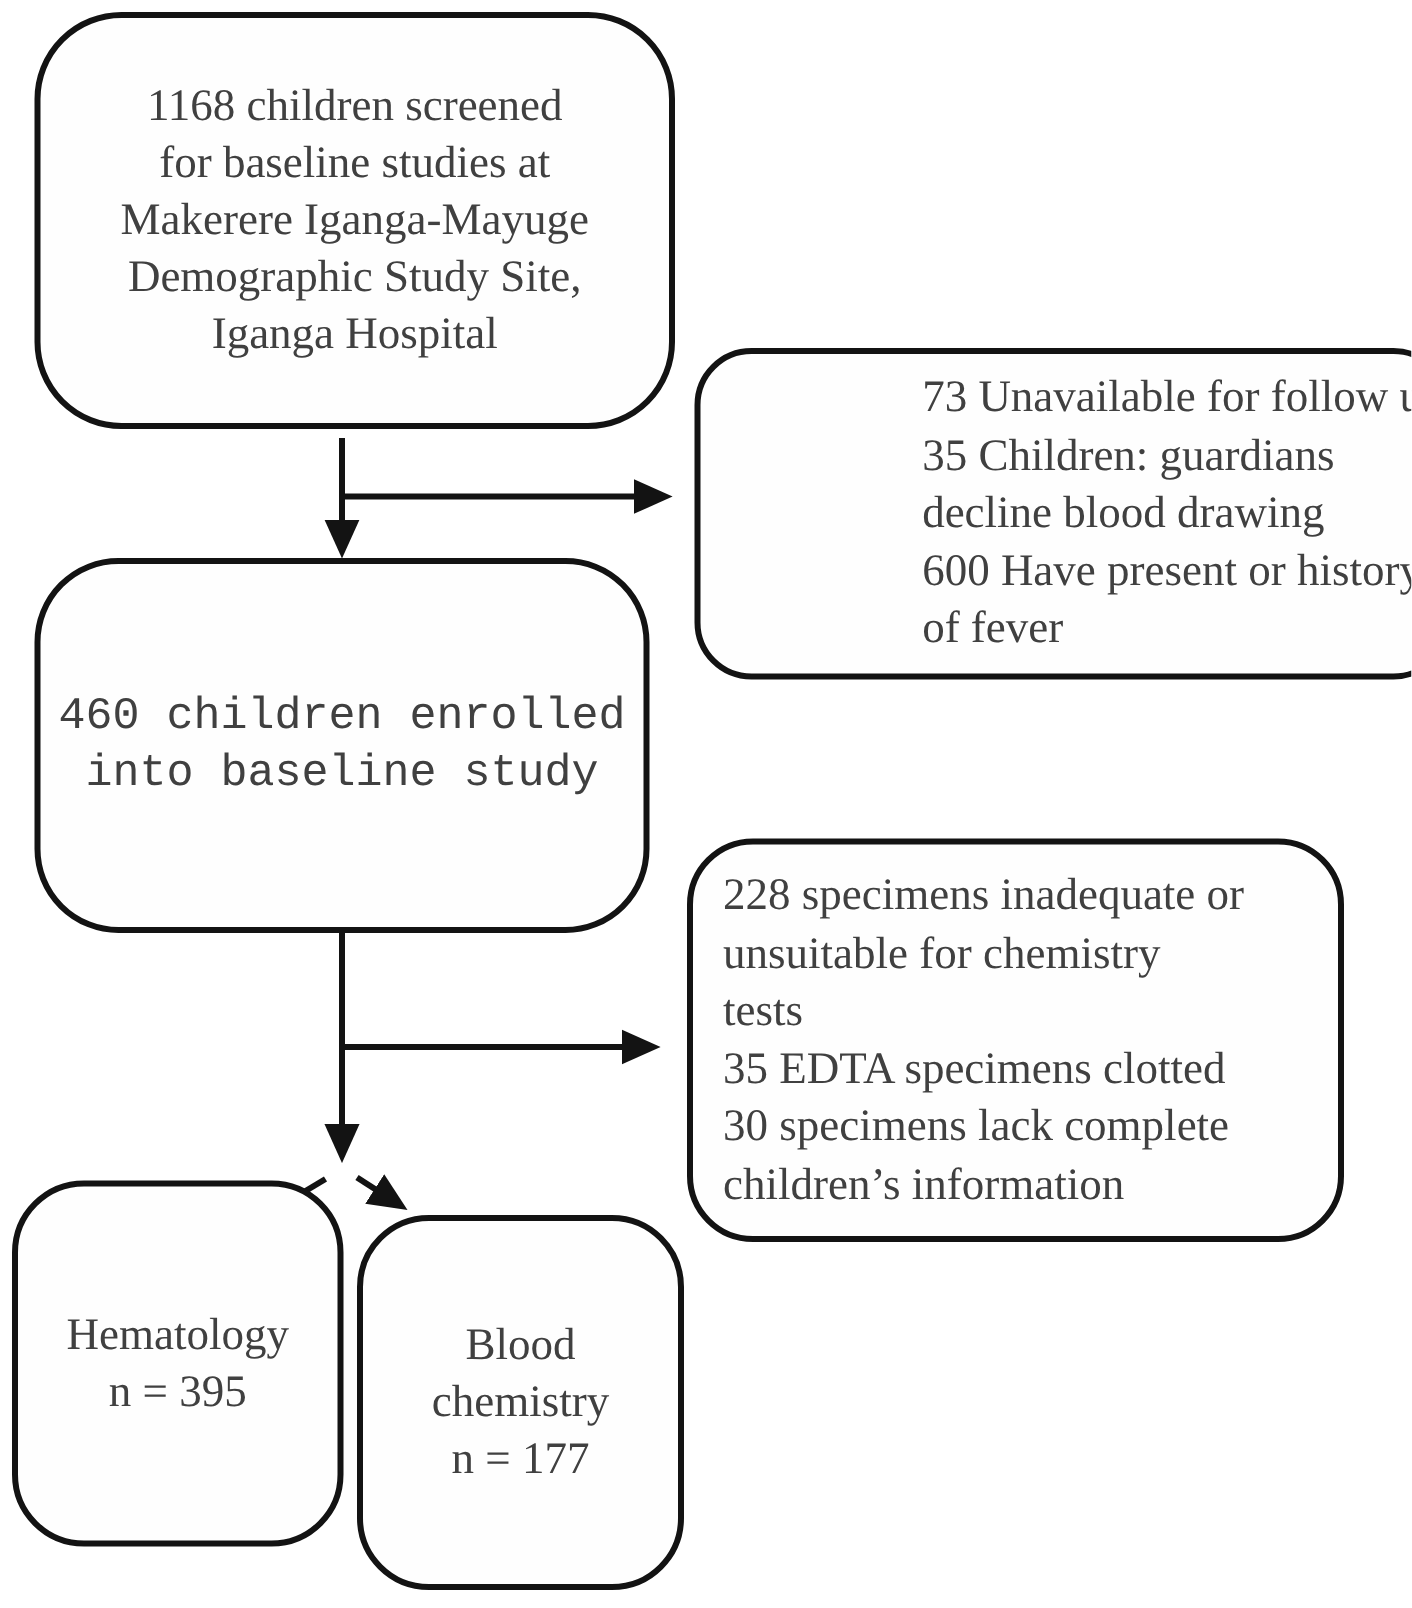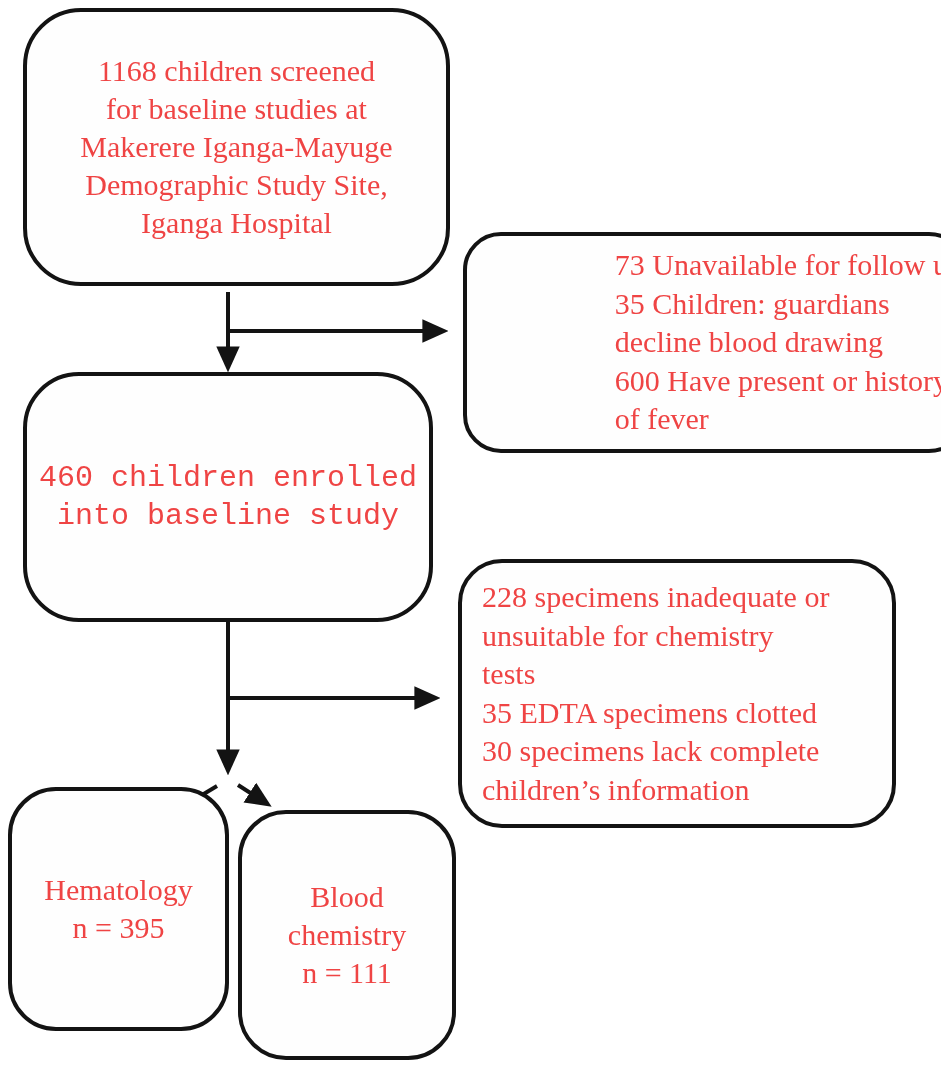--- a/index.html
+++ b/index.html
@@ -6,21 +6,21 @@
     margin: 0;
     padding: 0;
     background: #ffffff;
   }
   .stage {
     position: relative;
     width: 941px;
     height: 1072px;
     background: #ffffff;
     font-family: "Liberation Serif", "DejaVu Serif", serif;
-    color: #ef4444;
+    color: #404040;
     overflow: hidden;
   }
   .connectors {
     position: absolute;
     left: 0;
     top: 0;
     width: 941px;
     height: 1072px;
   }
   .node {
@@ -128,16 +128,16 @@
   </div>
 
   <div class="node box-hematology center">
     <span class="node-text">Hematology
 n = 395</span>
   </div>
 
   <div class="node box-blood-chemistry center">
     <span class="node-text">Blood
 chemistry
-n = 111</span>
+n = 177</span>
   </div>
 
 </div>
 
 </body></html>

